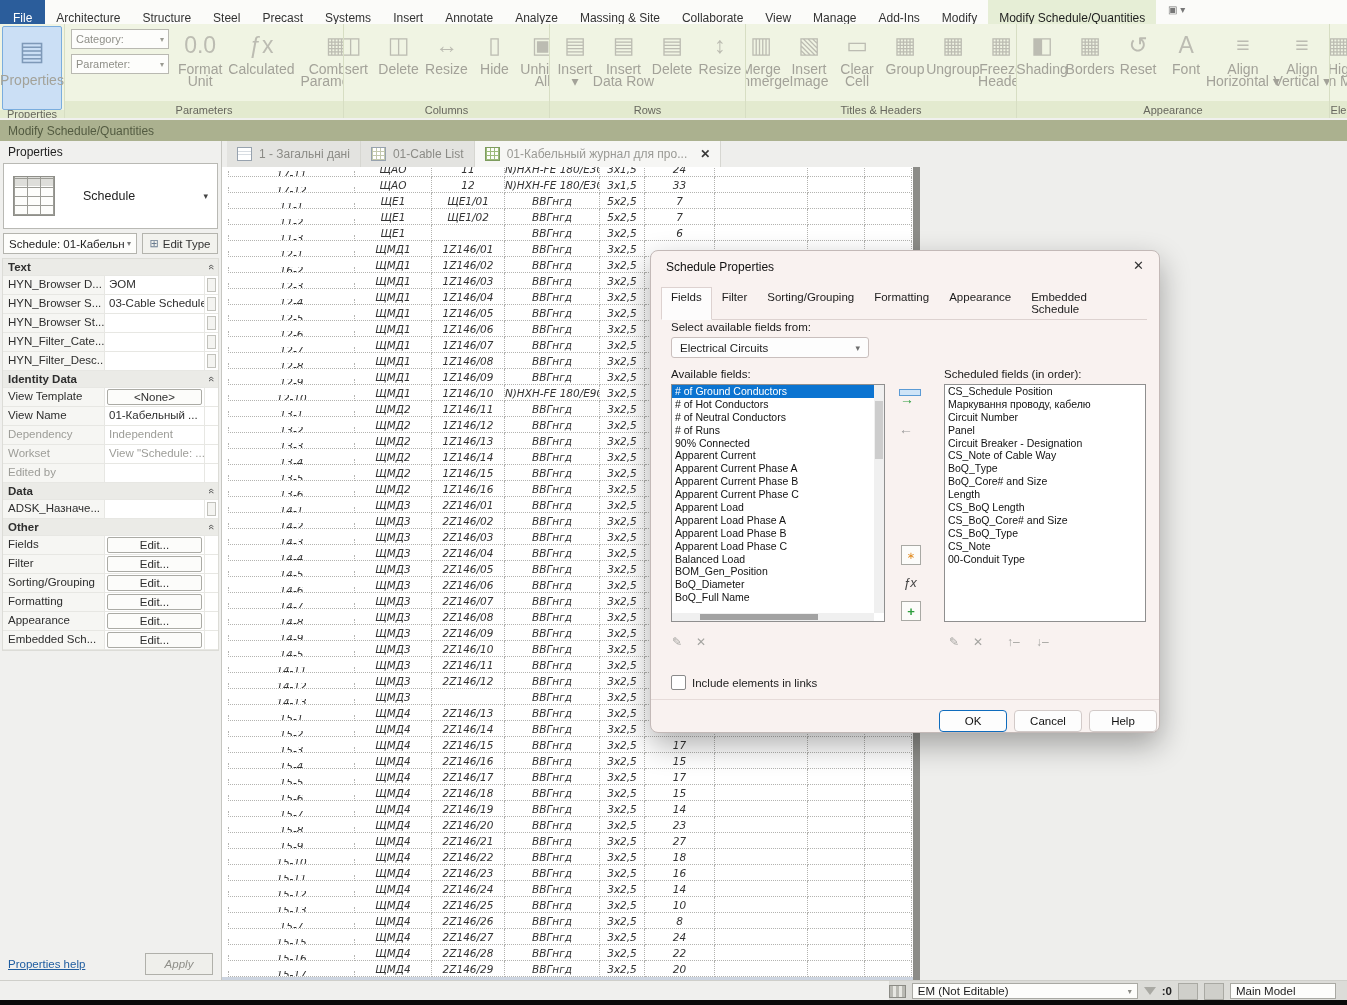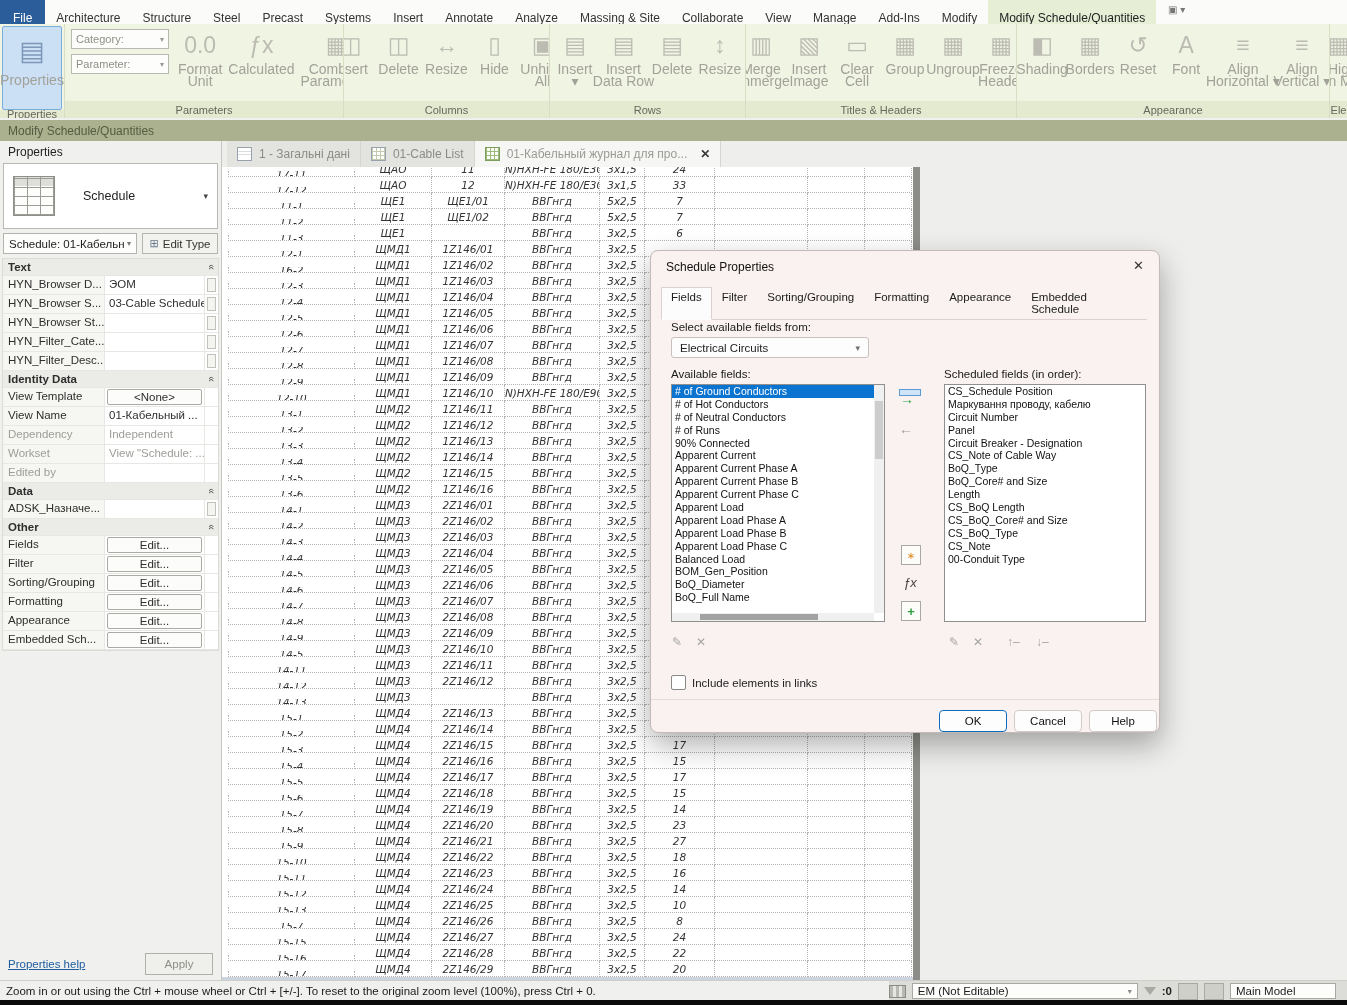--- a/index.html
+++ b/index.html
@@ -50,21 +50,21 @@
   .prow .pv{flex:1;padding:2px 0 0 4px;overflow:hidden;white-space:nowrap;color:#2e2e2e;}
   .prow .ps{width:13px;border-left:1px solid #e7e7e3;position:relative;}
   .prow.sidebox .ps::after{content:"";position:absolute;top:2px;bottom:2px;left:2px;right:2px;border:1px solid #c2c2bc;background:#f4f4f1;}
   .prow.section{background:#ebebe7;height:17px;font-weight:bold;}
   .prow.section .pl{background:none;border:none;flex:1;width:auto;}
   .prow.section .ps{border:none;transform:rotate(90deg);font-weight:normal;color:#555;font-size:10px;display:flex;align-items:center;justify-content:center;}
   .prow.gray .pl,.prow.gray .pv{color:#9d9d98;}
   .prow.btnval .pv,.prow.editbtn .pv{margin:1px 2px;border:1px solid #ababa5;background:#fcfcfa;display:flex;align-items:center;justify-content:center;padding:0;border-radius:2px;}
   .pfooter{position:absolute;bottom:5px;left:0;right:0;display:flex;justify-content:space-between;align-items:center;padding:0 8px;}
   .phelp{color:#1f5da0;text-decoration:underline;font-size:11.5px;}
-  .papply{width:66px;height:20px;background:#efefeb;border:1px solid #b0b0aa;color:#8f8f89;font-size:11.5px;display:flex;align-items:center;justify-content:center;}
+  .papply{width:66px;height:20px;background:#efefeb;border:1px solid #b0b0aa;color:#8f8f89;font-size:11.5px;display:flex;align-items:center;justify-content:center;font-style:italic;}
 
   
   .viewarea{position:absolute;top:141px;left:222px;right:0;bottom:25px;background:#eeeeec;}
   .vtabs{height:26px;display:flex;align-items:stretch;padding-left:5px;}
   .vtab{display:flex;align-items:center;padding:0 10px;font-size:12px;color:#8b8b86;border-right:1px solid #d6d6d1;gap:7px;background:#e3e3e0;white-space:nowrap;}
   .vtab.active{background:#f6f6f4;color:#9a9a95;}
   .vclose{display:none;color:#3a3a3a;font-weight:bold;margin-left:6px;font-size:12px;}
   .vtab.active .vclose{display:inline;}
   .vicon{width:13px;height:12px;border:1px solid #97a2ae;background:#fff;flex:0 0 auto;}
   .vicon.doc{background:linear-gradient(#fff 0 3px,#d8dde2 3px 4px,#fff 4px 6px,#d8dde2 6px 7px,#fff 7px);}
@@ -1301,21 +1301,20 @@
       <span>Include elements in links</span>
     </div>
 
     <div class="ddivider"></div>
     <div class="dbtn primary ok">OK</div>
     <div class="dbtn cancel">Cancel</div>
     <div class="dbtn help">Help</div>
   </div>
 
   <div class="statusbar">
-    <span class="sbleft">Zoom in or out using the Ctrl + mouse wheel or Ctrl + [+/-]. To reset to the original zoom level (100%), press Ctrl + 0.</span>
     <div class="sbright">
       <span class="wsico"></span>
       <div class="sbcombo">
         <span>EM (Not Editable)</span>
         <span class="dd">▾</span>
       </div>
       <span class="funnel"></span>
       <span class="sbnum">:0</span>
       <span class="sbbtn"></span>
       <span class="sbbtn"></span>

